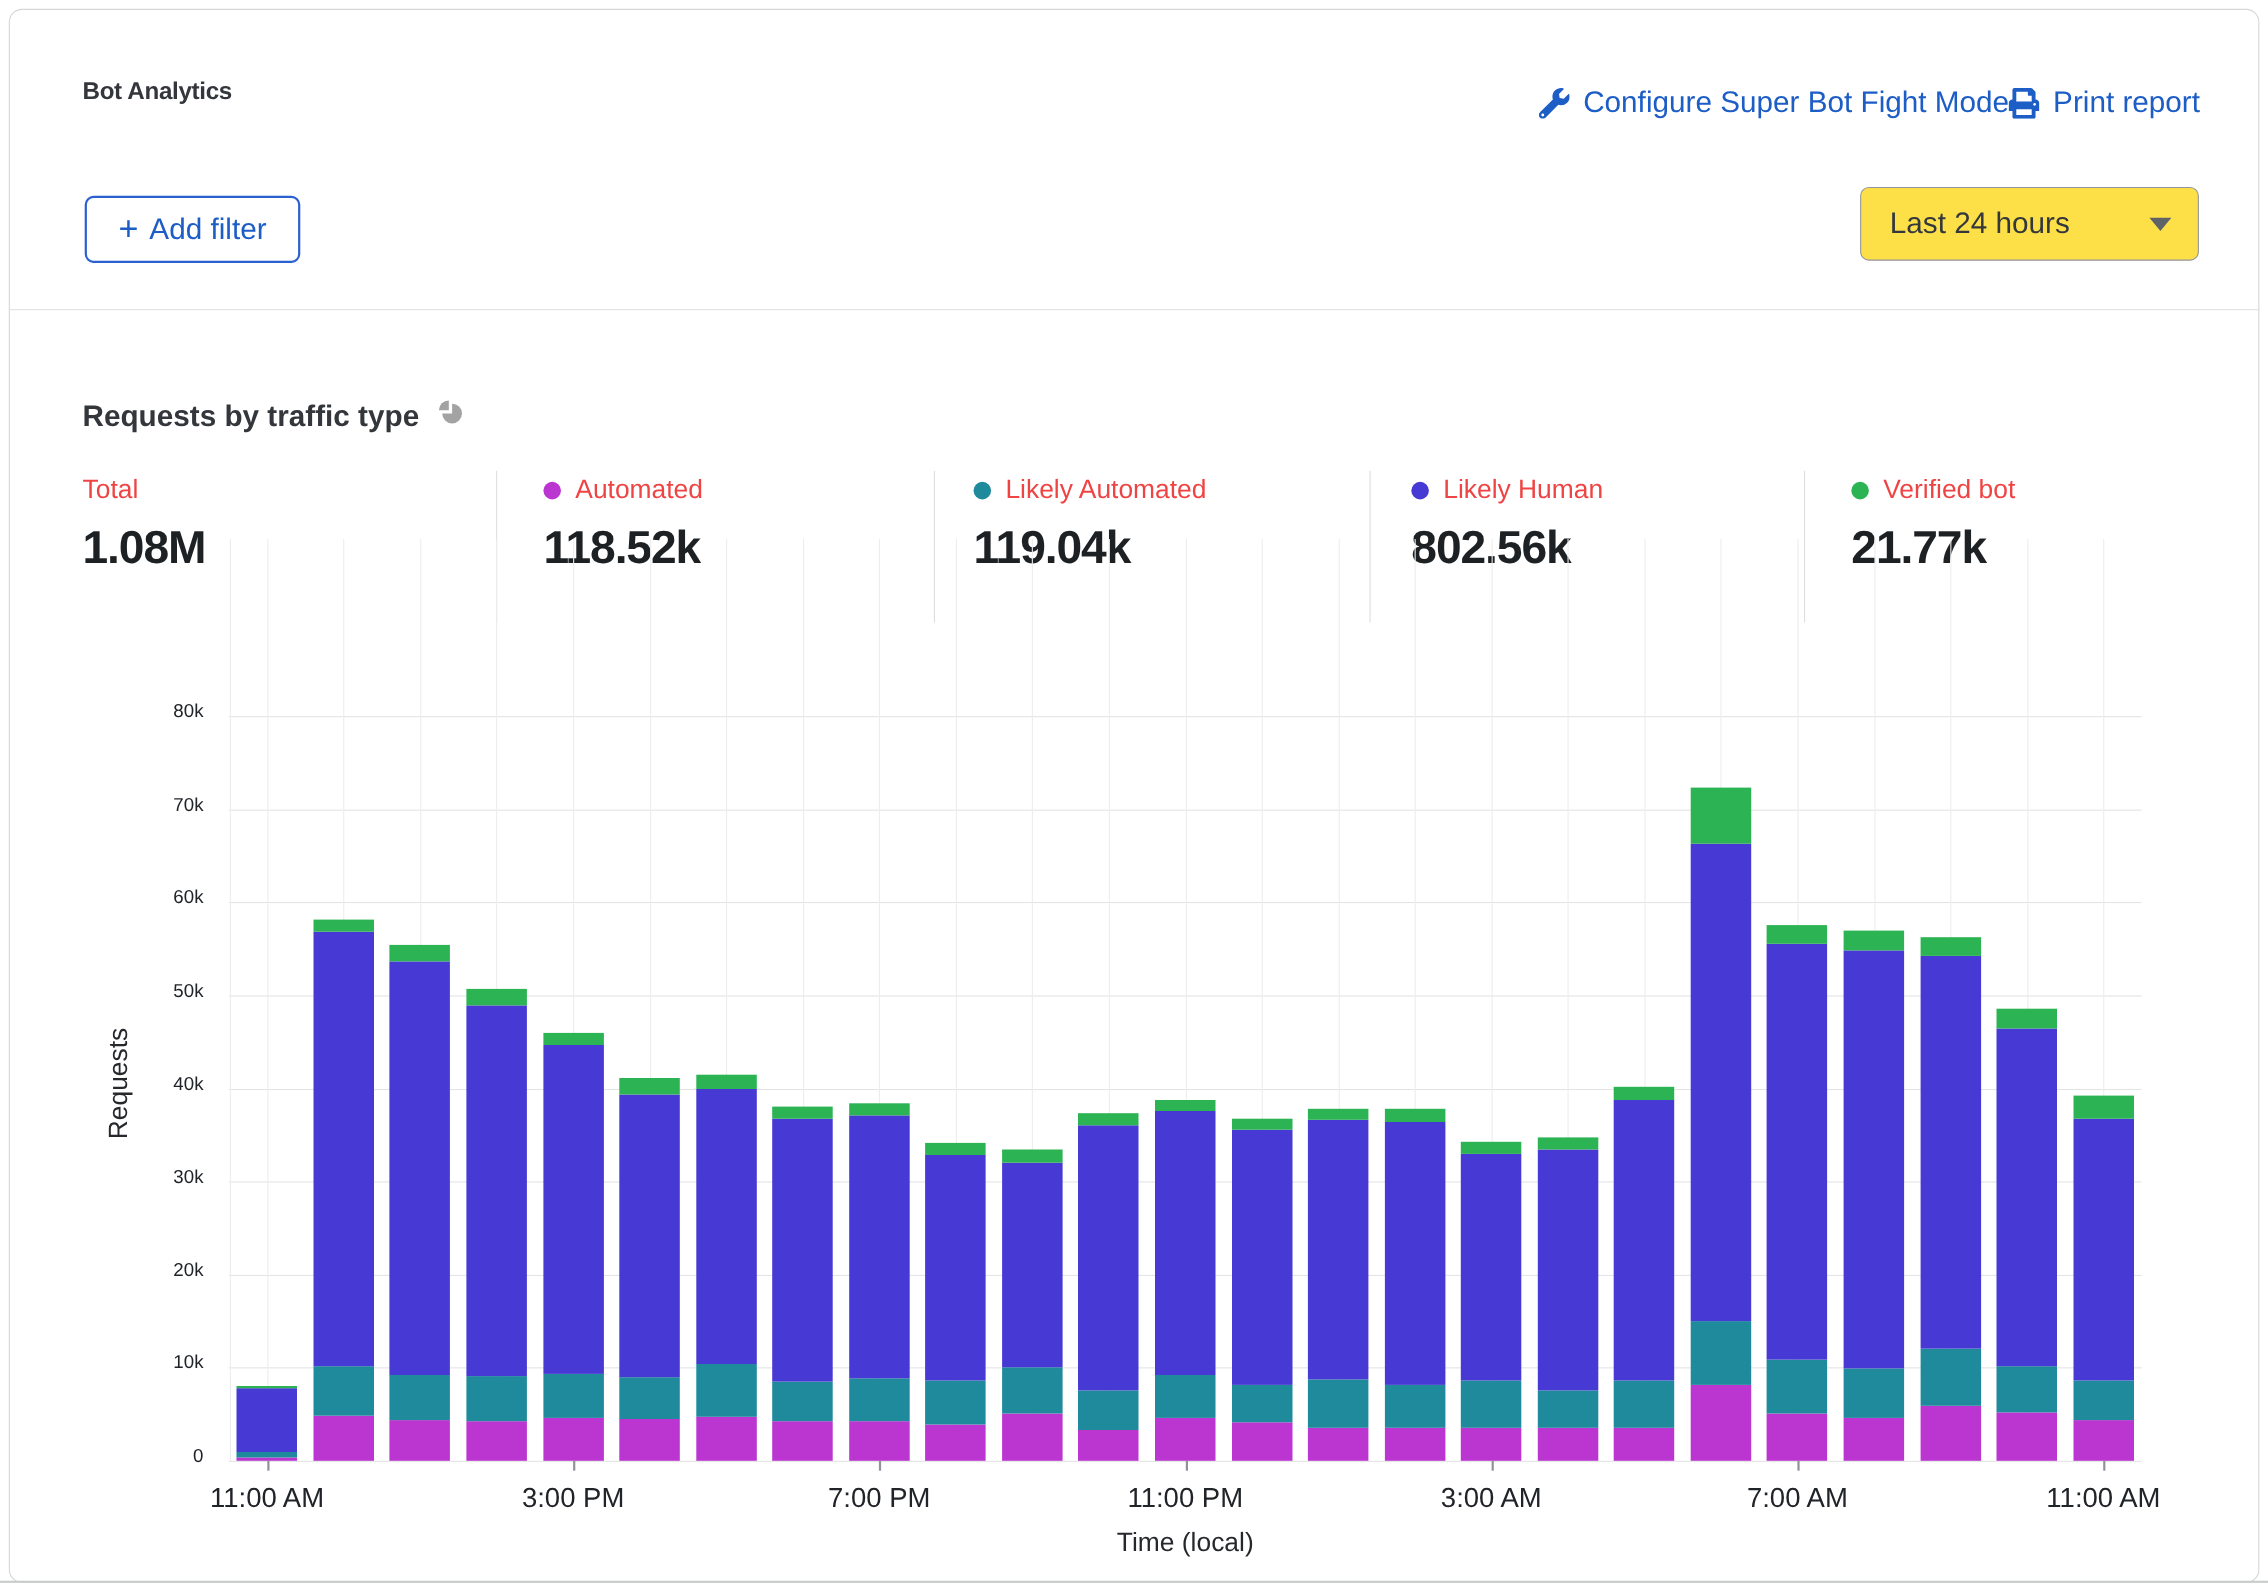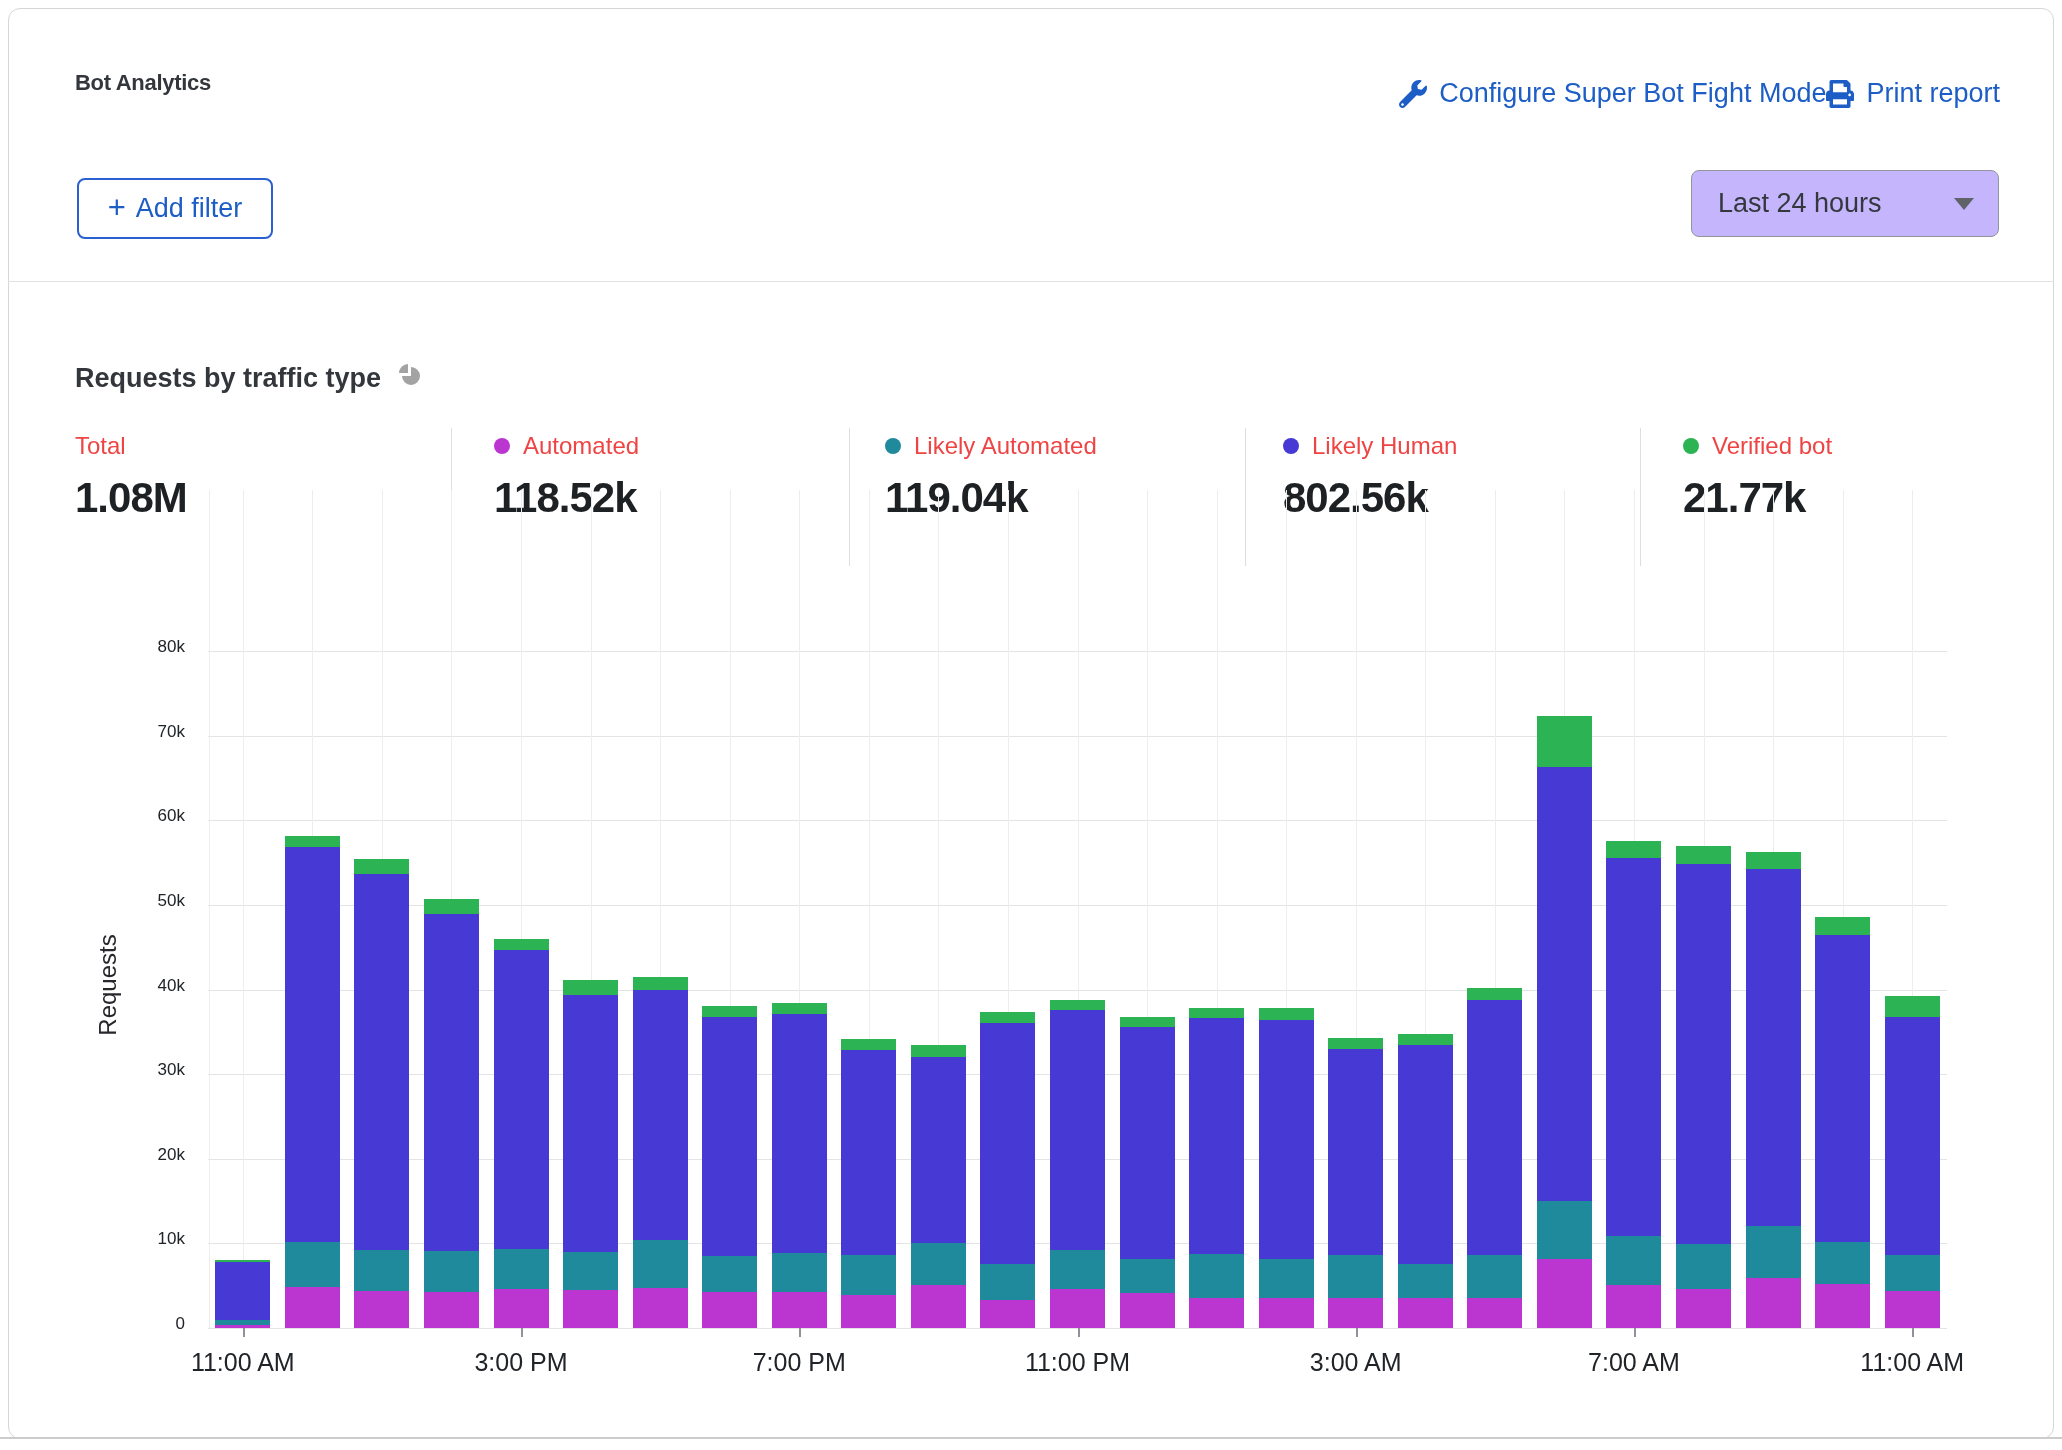--- a/index.html
+++ b/index.html
@@ -17,21 +17,21 @@
   #header-links{top:78px;right:62px;display:flex;align-items:center;}
   .hlink{display:flex;align-items:center;gap:12px;color:#1d5dc6;font-size:27px;cursor:pointer;}
   .hlink svg{display:block;}
 
   #add-filter{left:77px;top:178px;width:196px;height:61px;border:2px solid #2a60cf;border-radius:8px;
               display:flex;align-items:center;justify-content:center;gap:10px;color:#1d5dc6;
               font-size:27px;background:#fff;cursor:pointer;box-sizing:border-box;}
   #add-filter .plus{font-size:31px;font-weight:400;line-height:1;margin-top:-3px;}
 
   #time-range{left:1691px;top:170px;width:308px;height:67px;border:1px solid #92969c;border-radius:8px;
-              box-sizing:border-box;display:flex;align-items:center;background:#c4b5fd;cursor:pointer;}
+              box-sizing:border-box;display:flex;align-items:center;background:#fde047;cursor:pointer;}
   #time-range .tr-label{font-size:27px;color:#34383d;padding-left:26px;flex:1;}
   #time-range .caret{width:0;height:0;border-left:10px solid transparent;border-right:10px solid transparent;
               border-top:12px solid #5f6368;margin-right:24px;}
 
   
   #section-title{left:75px;top:362px;font-size:27px;font-weight:700;color:#33363b;display:flex;align-items:center;gap:16px;}
 
   
   .stat-col{top:432px;}
   .stat-head{display:flex;align-items:center;gap:13px;font-size:24px;color:#ef4444;height:28px;}
@@ -348,15 +348,16 @@
       <div class="abs ylabel" style="top: 637px;">80k</div>
       <div class="abs ylabel" style="top: 721.625px;">70k</div>
       <div class="abs ylabel" style="top: 806.25px;">60k</div>
       <div class="abs ylabel" style="top: 890.875px;">50k</div>
       <div class="abs ylabel" style="top: 975.5px;">40k</div>
       <div class="abs ylabel" style="top: 1060.12px;">30k</div>
       <div class="abs ylabel" style="top: 1144.75px;">20k</div>
       <div class="abs ylabel" style="top: 1229.38px;">10k</div>
       <div class="abs ylabel" style="top: 1314px;">0</div>
     </div>
+  <div id="axis-x-title" class="abs">Time (local)</div>
 
   <div id="bottom-divider" class="abs"></div>
 </div>
 
 </body></html>

